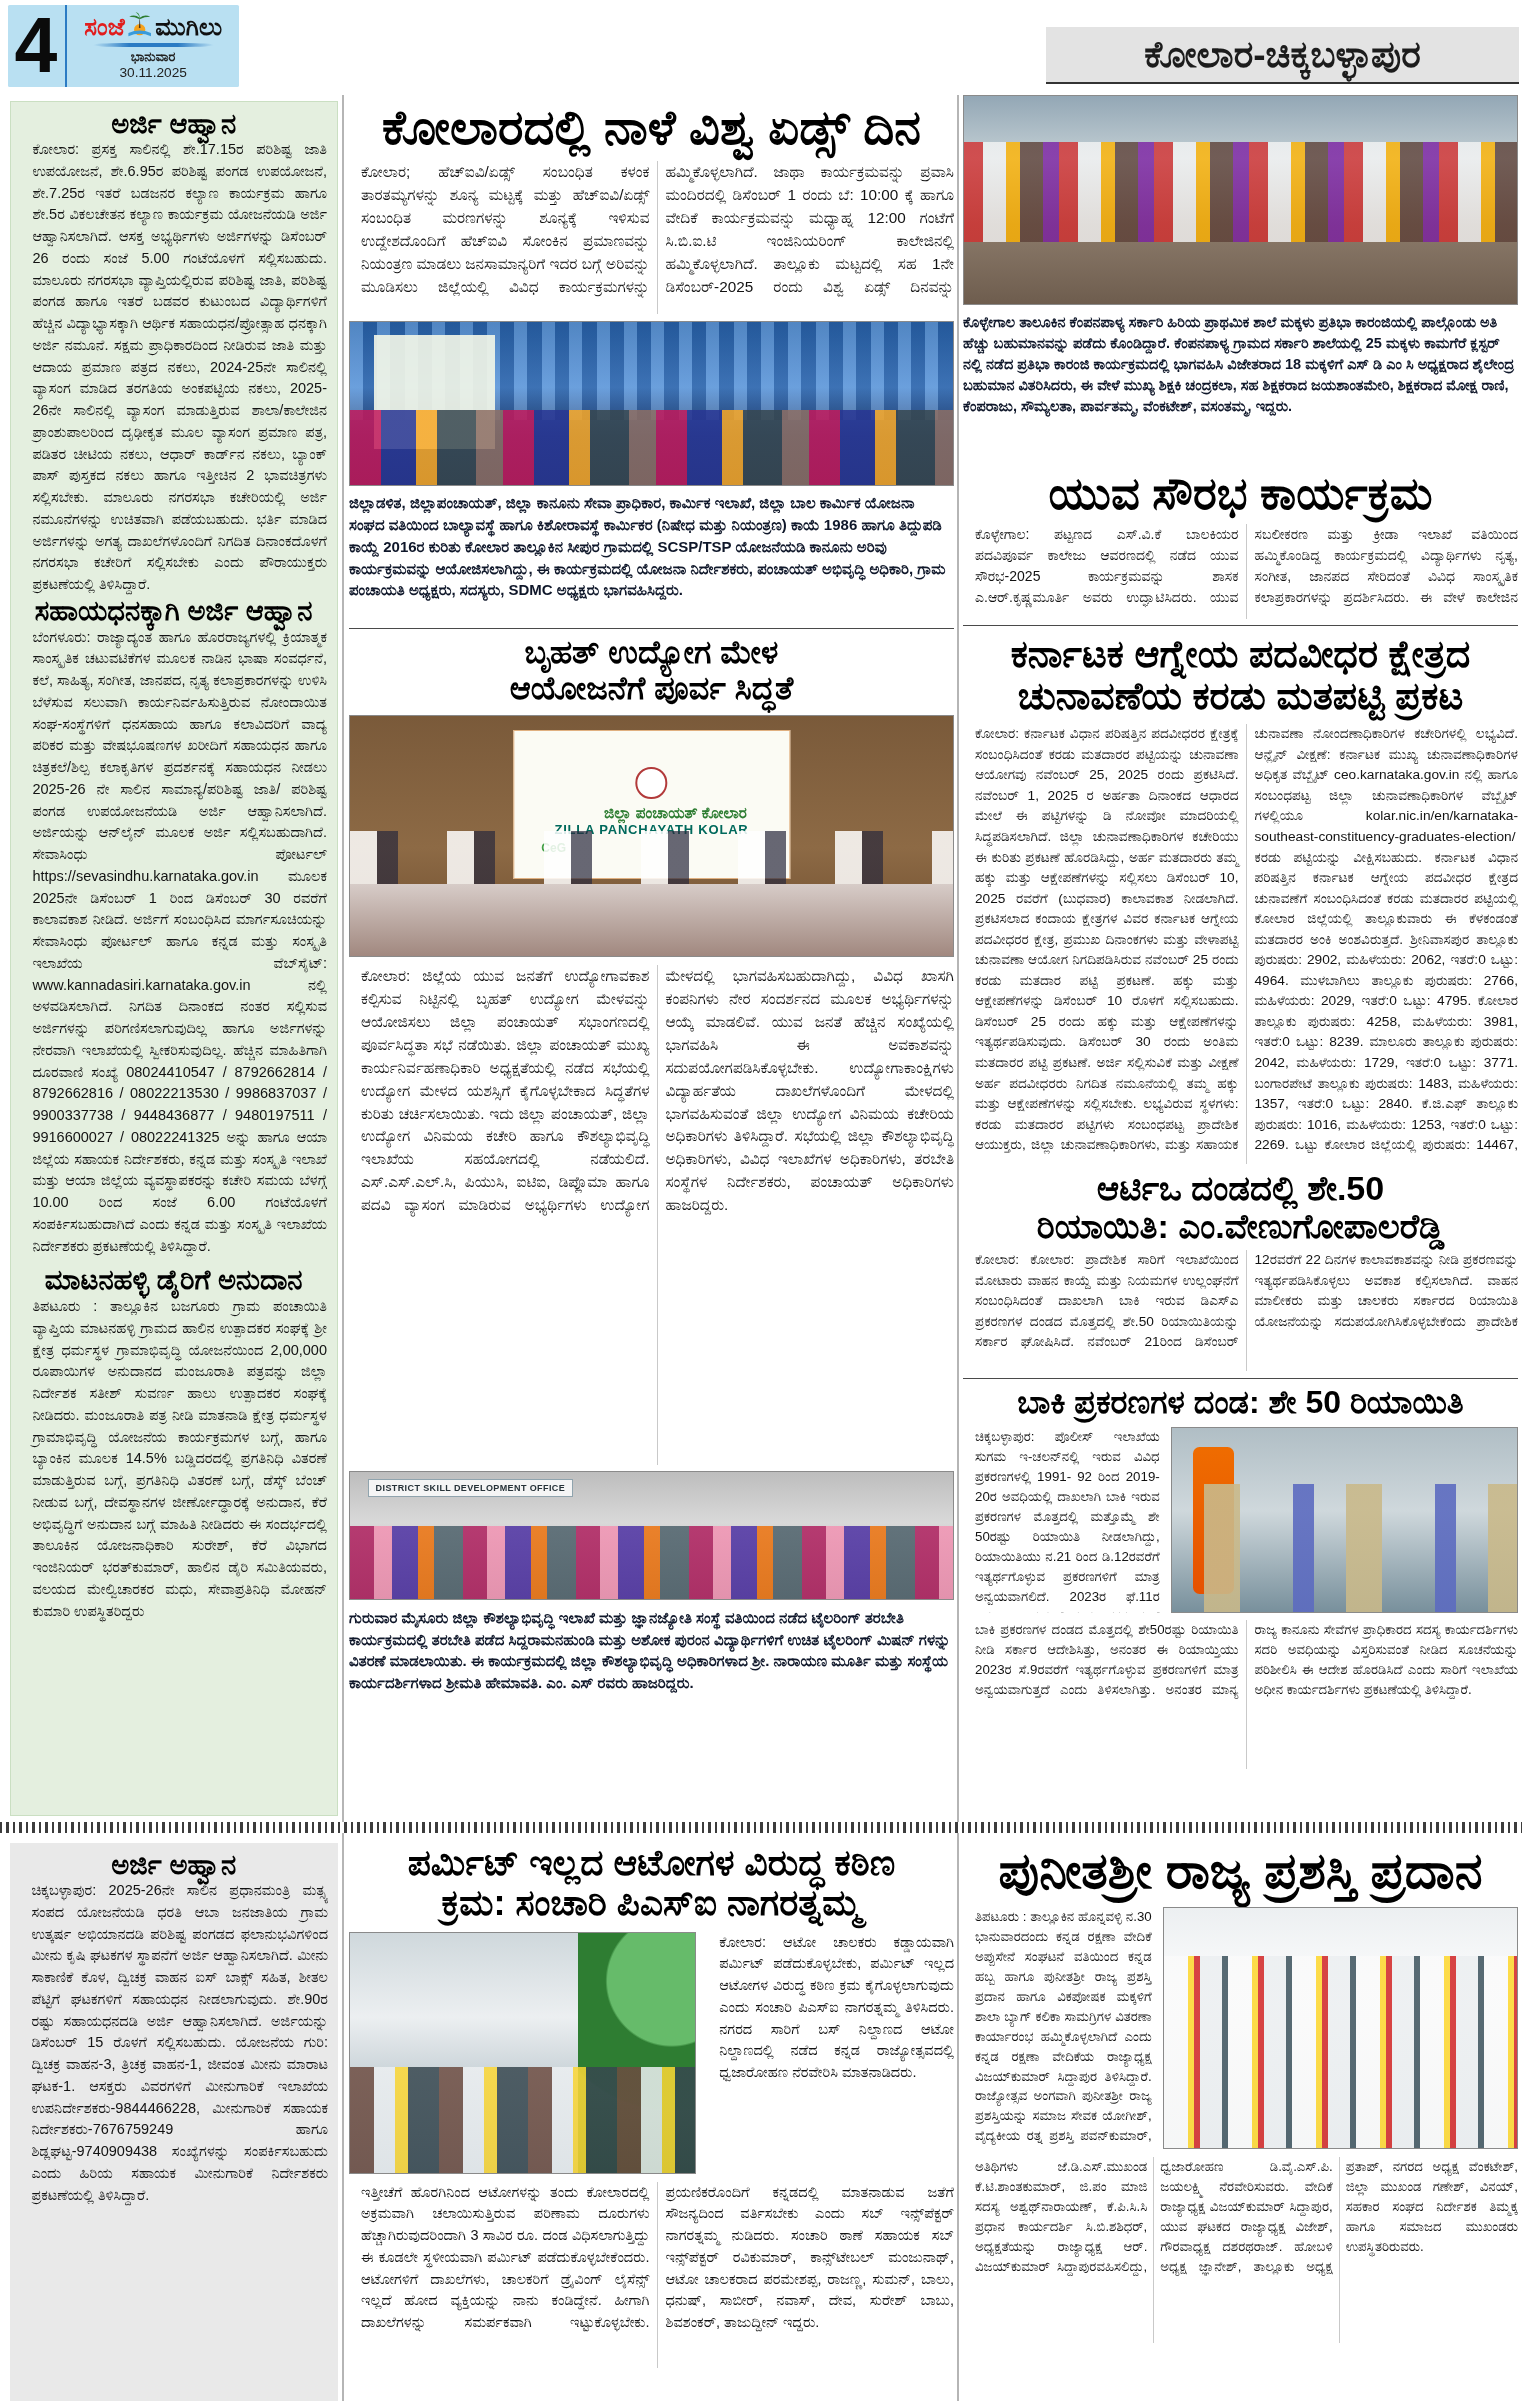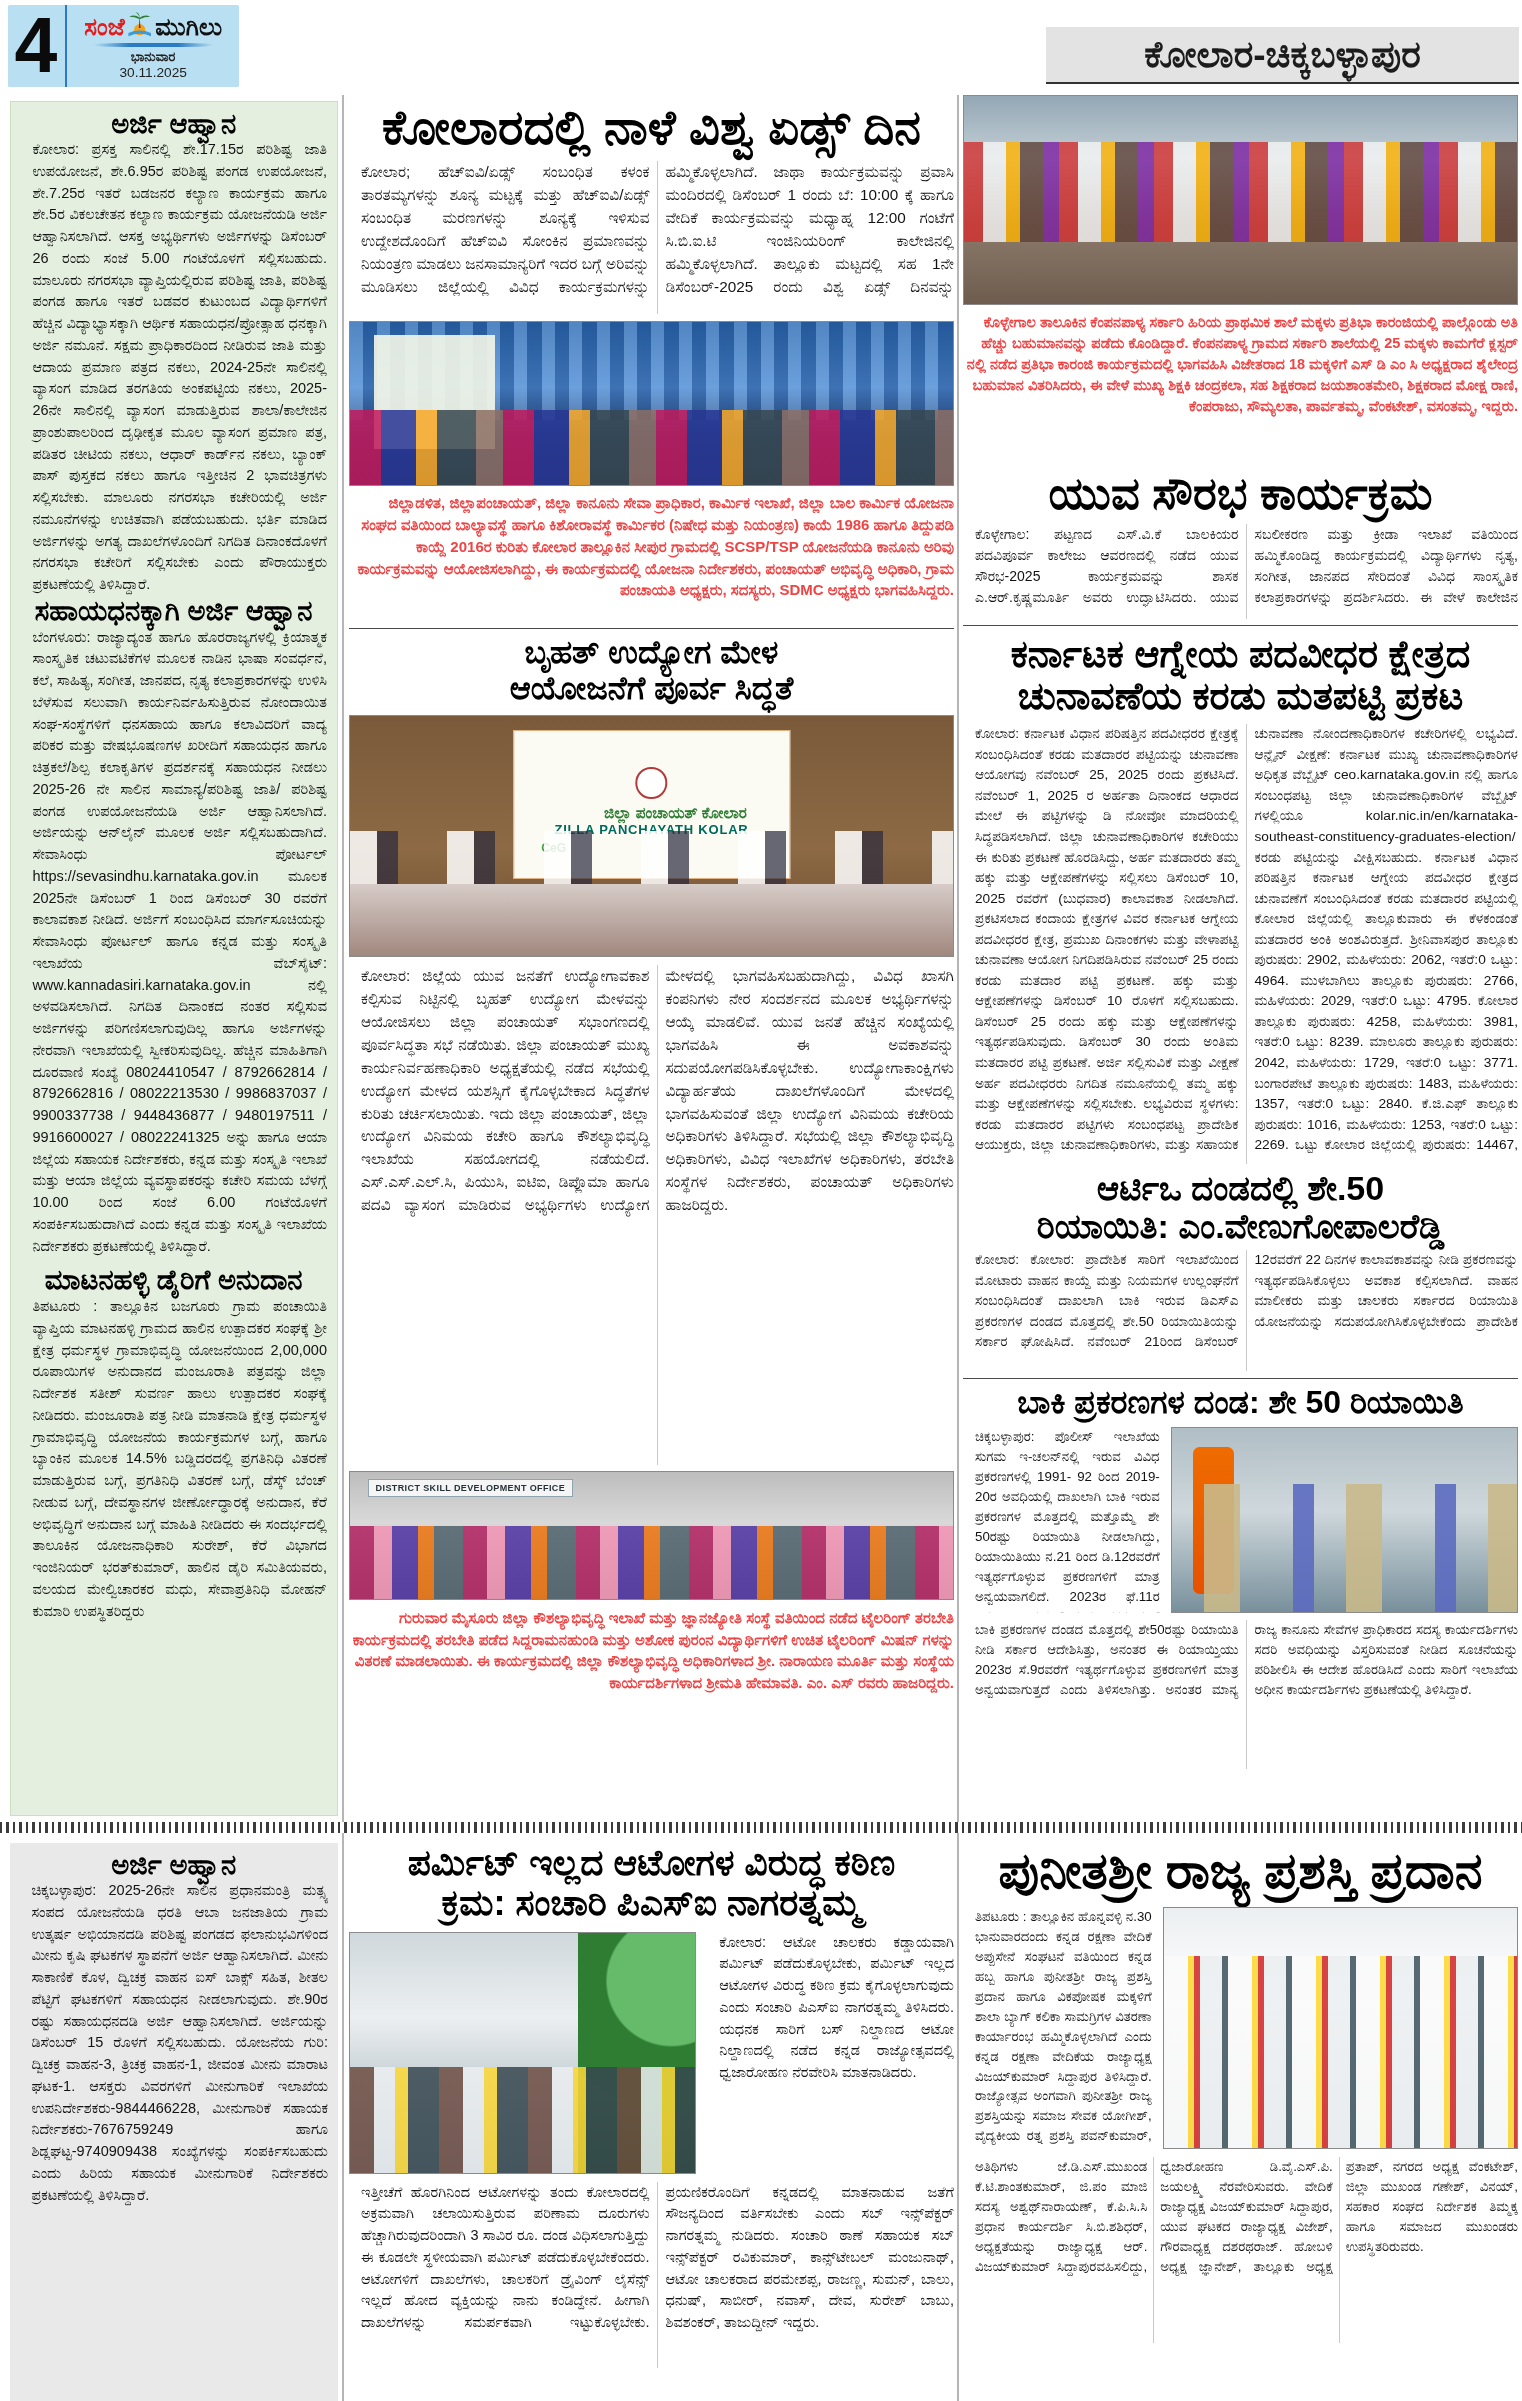--- a/index.html
+++ b/index.html
@@ -23,21 +23,21 @@
           display:flex;align-items:center;justify-content:center;font-size:37px;font-weight:700;color:#1c1c1c;
           border-bottom:2.4px solid #333;}
   
   .vrule{position:absolute;top:95px;bottom:0;width:1.6px;background:#b5b5b5;}
   
   .hatch{position:absolute;left:0;top:1822px;width:100%;height:11.3px;
          background:repeating-linear-gradient(90deg,#3c3c3c 0 2.4px,#ffffff 2.4px 6.5px);}
   
   .hl{font-weight:700;color:#000;text-align:center;line-height:1.12;}
   .body-txt{font-size:14.5px;line-height:1.5;text-align:justify;color:#121212;margin-left:12px;}
-  .cap{font-weight:700;font-size:15px;line-height:1.45;text-align:right;color:#ef4444;}
+  .cap{font-weight:700;font-size:15px;line-height:1.45;text-align:left;color:#0f172a;}
   .hr{border-top:1.6px solid #4a4a4a;margin:6.5px 0;}
   .cols2{column-count:2;column-gap:16px;column-rule:0.8px solid #c9c9c9;overflow:hidden;}
   .cols3{column-count:3;column-gap:13px;column-rule:0.8px solid #c9c9c9;overflow:hidden;}
   .clip{overflow:hidden;}
   
   .col-left-green{position:absolute;left:9.7px;top:101px;width:328px;height:1715px;
       background:#e4efdf;border:0.8px solid #cadfc2;padding:6.5px 9.7px;box-sizing:border-box;overflow:hidden;}
   .col-left-gray{position:absolute;left:9.7px;top:1843px;width:328px;height:558px;
       background:#e9e9e9;padding:6.5px 9.7px;box-sizing:border-box;overflow:hidden;}
   .mid-top{position:absolute;left:349px;top:101px;width:605px;height:1715px;overflow:hidden;}
@@ -163,21 +163,21 @@
   <div class="hatch"></div>
 
   <div class="mid-bottom">
     <div class="hl hl-m">ಪರ್ಮಿಟ್ ಇಲ್ಲದ ಆಟೋಗಳ ವಿರುದ್ಧ ಕಠಿಣ</div>
     <div class="hl hl-m">ಕ್ರಮ: ಸಂಚಾರಿ ಪಿಎಸ್ಐ ನಾಗರತ್ನಮ್ಮ</div>
     <div class="row" style="margin-top:8px;">
       <div class="ph ph-auto" style="width:347px;height:242px;flex:none;">
         <div class="leaves"></div>
         <div class="band crowd"></div>
       </div>
-      <div class="body-txt clip" style="flex:1;height:242px;">ಕೋಲಾರ: ಆಟೋ ಚಾಲಕರು ಕಡ್ಡಾಯವಾಗಿ ಪರ್ಮಿಟ್ ಪಡೆದುಕೊಳ್ಳಬೇಕು, ಪರ್ಮಿಟ್ ಇಲ್ಲದ ಆಟೋಗಳ ವಿರುದ್ಧ ಕಠಿಣ ಕ್ರಮ ಕೈಗೊಳ್ಳಲಾಗುವುದು ಎಂದು ಸಂಚಾರಿ ಪಿಎಸ್ಐ ನಾಗರತ್ನಮ್ಮ ತಿಳಿಸಿದರು. ಯಧನಕ ಸಾರಿಗೆ ಬಸ್ ನಿಲ್ದಾಣದ ಆಟೋ ನಿಲ್ದಾಣದಲ್ಲಿ ನಡೆದ ಕನ್ನಡ ರಾಜ್ಯೋತ್ಸವದಲ್ಲಿ ಧ್ವಜಾರೋಹಣ ನೆರವೇರಿಸಿ ಮಾತನಾಡಿದರು.</div>
+      <div class="body-txt clip" style="flex:1;height:242px;">ಕೋಲಾರ: ಆಟೋ ಚಾಲಕರು ಕಡ್ಡಾಯವಾಗಿ ಪರ್ಮಿಟ್ ಪಡೆದುಕೊಳ್ಳಬೇಕು, ಪರ್ಮಿಟ್ ಇಲ್ಲದ ಆಟೋಗಳ ವಿರುದ್ಧ ಕಠಿಣ ಕ್ರಮ ಕೈಗೊಳ್ಳಲಾಗುವುದು ಎಂದು ಸಂಚಾರಿ ಪಿಎಸ್ಐ ನಾಗರತ್ನಮ್ಮ ತಿಳಿಸಿದರು. ನಗರದ ಸಾರಿಗೆ ಬಸ್ ನಿಲ್ದಾಣದ ಆಟೋ ನಿಲ್ದಾಣದಲ್ಲಿ ನಡೆದ ಕನ್ನಡ ರಾಜ್ಯೋತ್ಸವದಲ್ಲಿ ಧ್ವಜಾರೋಹಣ ನೆರವೇರಿಸಿ ಮಾತನಾಡಿದರು.</div>
     </div>
     <div class="cols2 body-txt" style="height:186px;margin-top:8px;">ಇತ್ತೀಚೆಗೆ ಹೊರಗಿನಿಂದ ಆಟೋಗಳನ್ನು ತಂದು ಕೋಲಾರದಲ್ಲಿ ಅಕ್ರಮವಾಗಿ ಚಲಾಯಿಸುತ್ತಿರುವ ಪರಿಣಾಮ ದೂರುಗಳು ಹೆಚ್ಚಾಗಿರುವುದರಿಂದಾಗಿ 3 ಸಾವಿರ ರೂ. ದಂಡ ವಿಧಿಸಲಾಗುತ್ತಿದ್ದು ಈ ಕೂಡಲೇ ಸ್ಥಳೀಯವಾಗಿ ಪರ್ಮಿಟ್ ಪಡೆದುಕೊಳ್ಳಬೇಕೆಂದರು. ಆಟೋಗಳಿಗೆ ದಾಖಲೆಗಳು, ಚಾಲಕರಿಗೆ ಡ್ರೈವಿಂಗ್ ಲೈಸೆನ್ಸ್ ಇಲ್ಲದೆ ಹೋದ ವ್ಯಕ್ತಿಯನ್ನು ನಾನು ಕಂಡಿದ್ದೇನೆ. ಹೀಗಾಗಿ ದಾಖಲೆಗಳನ್ನು ಸಮರ್ಪಕವಾಗಿ ಇಟ್ಟುಕೊಳ್ಳಬೇಕು. ಪ್ರಯಣಿಕರೊಂದಿಗೆ ಕನ್ನಡದಲ್ಲಿ ಮಾತನಾಡುವ ಜತೆಗೆ ಸೌಜನ್ಯದಿಂದ ವರ್ತಿಸಬೇಕು ಎಂದು ಸಬ್ ಇನ್ಸ್‌ಪೆಕ್ಟರ್ ನಾಗರತ್ನಮ್ಮ ನುಡಿದರು. ಸಂಚಾರಿ ಠಾಣೆ ಸಹಾಯಕ ಸಬ್ ಇನ್ಸ್‌ಪೆಕ್ಟರ್ ರವಿಕುಮಾರ್, ಕಾನ್ಸ್‌ಟೇಬಲ್ ಮಂಜುನಾಥ್, ಆಟೋ ಚಾಲಕರಾದ ಪರಮೇಶಪ್ಪ, ರಾಜಣ್ಣ, ಸುಮನ್, ಬಾಲು, ಧನುಷ್, ಸಾಬೀರ್, ನವಾಸ್, ದೇವ, ಸುರೇಶ್ ಬಾಬು, ಶಿವಶಂಕರ್, ತಾಜುದ್ದೀನ್ ಇದ್ದರು.</div>
   </div>
 
   <div class="right-top">
     <div class="ph ph-prati" style="width:100%;height:210px;">
       <div class="band people"></div>
     </div>
     <div class="cap" style="height:157px;margin-top:6.5px;font-size:14.5px;">ಕೊಳ್ಳೇಗಾಲ ತಾಲೂಕಿನ ಕೆಂಪನಪಾಳ್ಯ ಸರ್ಕಾರಿ ಹಿರಿಯ ಪ್ರಾಥಮಿಕ ಶಾಲೆ ಮಕ್ಕಳು ಪ್ರತಿಭಾ ಕಾರಂಜಿಯಲ್ಲಿ ಪಾಲ್ಗೊಂಡು ಅತಿ ಹೆಚ್ಚು ಬಹುಮಾನವನ್ನು ಪಡೆದು ಕೊಂಡಿದ್ದಾರೆ. ಕೆಂಪನಪಾಳ್ಯ ಗ್ರಾಮದ ಸರ್ಕಾರಿ ಶಾಲೆಯಲ್ಲಿ 25 ಮಕ್ಕಳು ಕಾಮಗೆರೆ ಕ್ಲಸ್ಟರ್ ನಲ್ಲಿ ನಡೆದ ಪ್ರತಿಭಾ ಕಾರಂಜಿ ಕಾರ್ಯಕ್ರಮದಲ್ಲಿ ಭಾಗವಹಿಸಿ ವಿಜೇತರಾದ 18 ಮಕ್ಕಳಿಗೆ ಎಸ್ ಡಿ ಎಂ ಸಿ ಅಧ್ಯಕ್ಷರಾದ ಶೈಲೇಂದ್ರ ಬಹುಮಾನ ವಿತರಿಸಿದರು, ಈ ವೇಳೆ ಮುಖ್ಯ ಶಿಕ್ಷಕಿ ಚಂದ್ರಕಲಾ, ಸಹ ಶಿಕ್ಷಕರಾದ ಜಯಶಾಂತಮೇರಿ, ಶಿಕ್ಷಕರಾದ ಮೋಕ್ಷ ರಾಣಿ, ಕೆಂಪರಾಜು, ಸೌಮ್ಯಲತಾ, ಪಾರ್ವತಮ್ಮ, ವೆಂಕಟೇಶ್, ವಸಂತಮ್ಮ, ಇದ್ದರು.</div>
     <div class="hl hl-xl" style="font-size:45px;">ಯುವ ಸೌರಭ ಕಾರ್ಯಕ್ರಮ</div>

